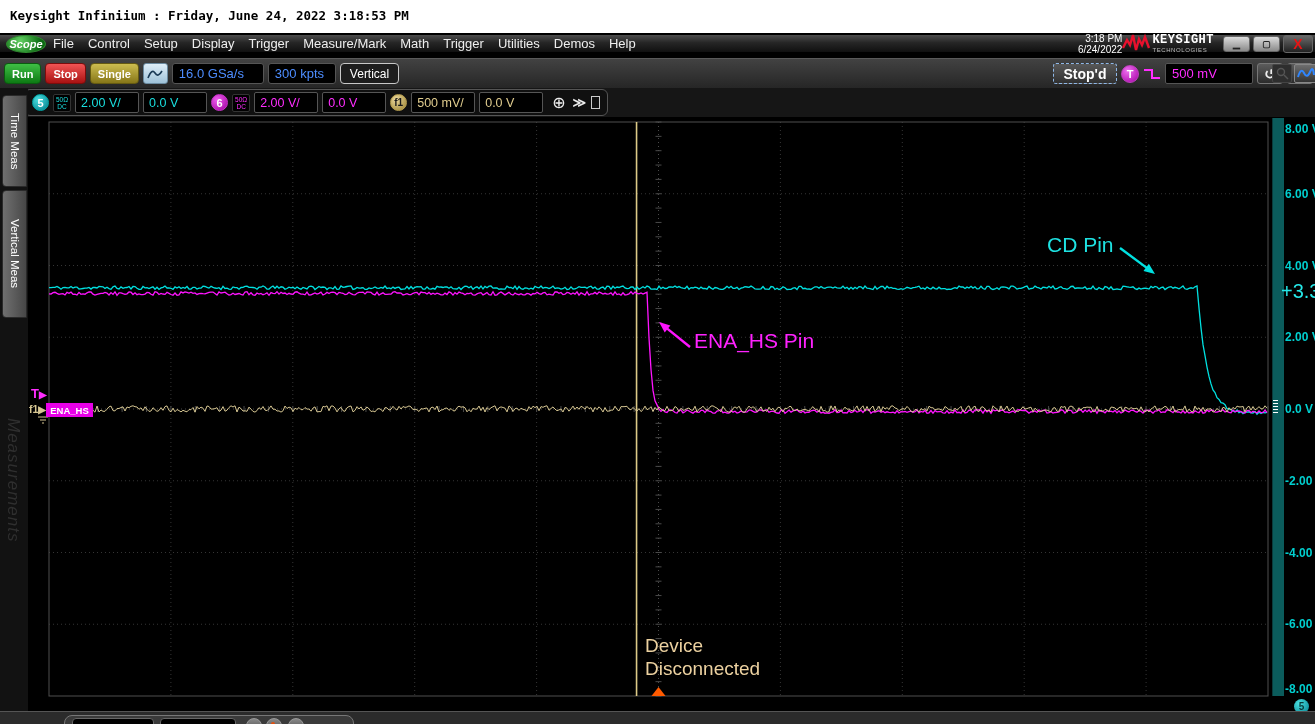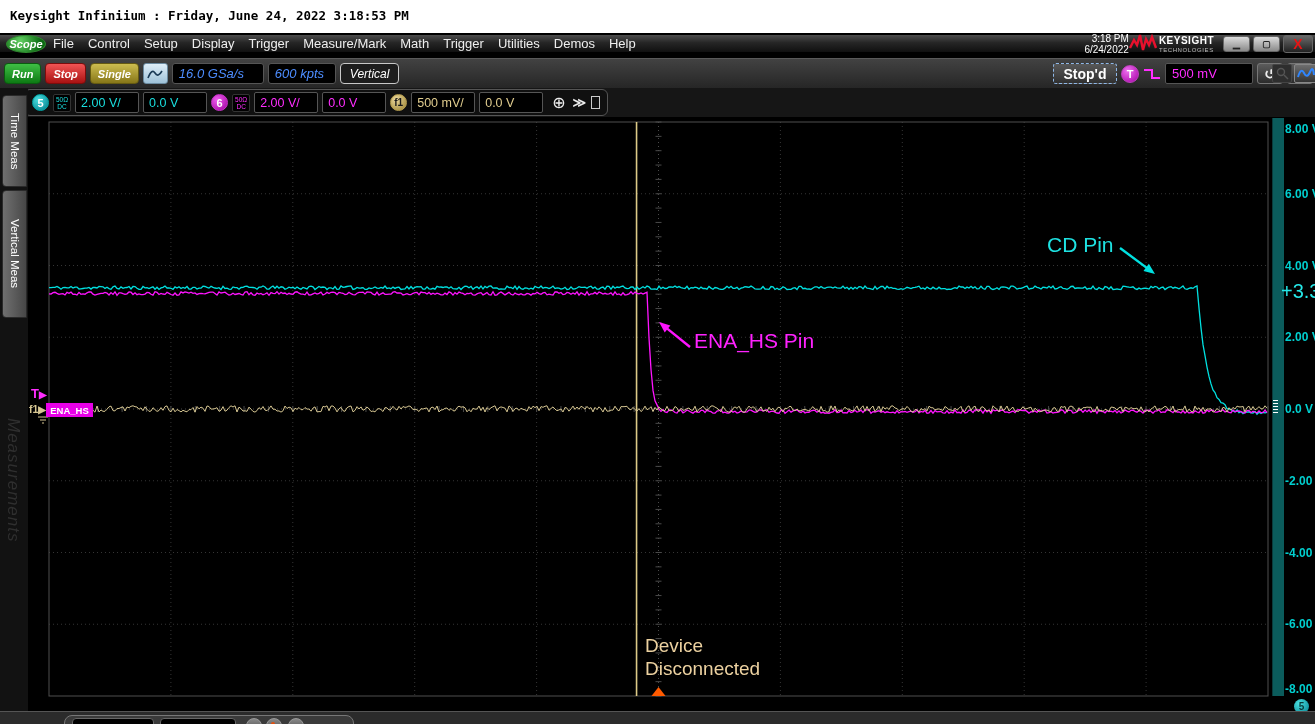--- a/index.html
+++ b/index.html
@@ -17,32 +17,32 @@
       background:linear-gradient(#4d4d4d,#262626 45%,#101010); display:flex; align-items:center;
       border-top:2px solid #000; }
   .scope-logo { margin-left:6px; width:40px; height:18px; border-radius:50%;
       background:radial-gradient(circle at 35% 30%, #63d163, #0c6a12 75%);
       border:1px solid #2f8a2f; color:#fff; font-size:11px; font-style:italic; font-weight:bold;
       display:flex; align-items:center; justify-content:center; }
   .menu-item { color:#eee; font-size:13px; padding:0 7px; height:25px; display:flex; align-items:center; cursor:default; }
   .mb-spacer { flex:1; }
   .clock { text-align:right; color:#fff; font-size:10px; line-height:11px; }
   .klogo { display:flex; align-items:center; margin-right:6px; }
-  .kname { color:#fff; font-weight:bold; font-size:10px; letter-spacing:.5px; line-height:13px; }
+  .kname { color:#fff; font-weight:bold; font-size:12px; letter-spacing:.5px; line-height:13px;font-family:Liberation Mono, monospace; }
   .ksub  { color:#bbb; font-size:6px; letter-spacing:.6px; }
   .winbtn { width:27px; height:16px; border-radius:3px; margin-left:3px;
       background:linear-gradient(#dcdcdc,#8a8a8a); border:1px solid #666;
       color:#222; font-size:9px; font-weight:bold; display:flex; align-items:center; justify-content:center; }
   .winbtn.close { width:30px; height:18px; background:linear-gradient(#6a6a6a,#222);
       color:#e81515; font-size:14px; margin-right:2px; }
 
   
   .toolbar { position:absolute; left:0; top:58px; width:1315px; height:30px;
       background:linear-gradient(#424242,#262626); border-top:1px solid #5a5a5a; }
-  .tb-left { position:absolute; left:4px; top:4px; display:flex; gap:4px; align-items:center;font-style:italic; }
+  .tb-left { position:absolute; left:4px; top:4px; display:flex; gap:4px; align-items:center; }
   .tbtn { height:21px; border-radius:4px; color:#fff; font-size:11px; font-weight:bold;
       display:flex; align-items:center; justify-content:center; padding:0 7px; }
   .run    { background:linear-gradient(#3fbf45,#0d7a13); border:1px solid #0a5c0f; }
   .stopb  { background:linear-gradient(#f25454,#a81212); border:1px solid #7c0c0c; }
   .single { background:linear-gradient(#cdbd50,#867618); border:1px solid #655a12; }
   .acq-icon { width:25px; height:21px; border-radius:3px; background:linear-gradient(#dfeef8,#9fc2d8);
       border:1px solid #6c8ba0; display:flex; align-items:center; justify-content:center; }
   .tfield { height:21px; background:#000; border:1px solid #555; border-radius:3px;
       color:#4d8dff; font-size:13px; display:flex; align-items:center; padding:0 6px; }
   .bandwidth { height:21px; background:#1d1d1d; border:1px solid #c8c8c8; border-radius:4px;
@@ -182,21 +182,21 @@
     <div class="tb-left">
       <div class="tbtn run">Run</div>
       <div class="tbtn stopb">Stop</div>
       <div class="tbtn single">Single</div>
       <div class="acq-icon">
         <svg width="16" height="13">
             <path d="M1,11 Q5,1 8,6 T15,4" fill="none" stroke="#1a3a55" stroke-width="1.6"></path>
           </svg>
       </div>
       <div class="tfield" style="width:92px;">16.0 GSa/s</div>
-      <div class="tfield" style="width:68px;">600 kpts</div>
+      <div class="tfield" style="width:68px;">300 kpts</div>
       <div class="bandwidth">Vertical</div>
     </div>
     <div class="poswidget">
       <div class="poscell">
         <svg width="56" height="14">
             <path d="M1,7 q7,-6 14,0 t14,0 t14,0 t14,0" fill="none" stroke="#cfcfcf" stroke-width="1.1"></path>
           </svg>
       </div>
       <div class="poscell">
         <svg width="56" height="14">

